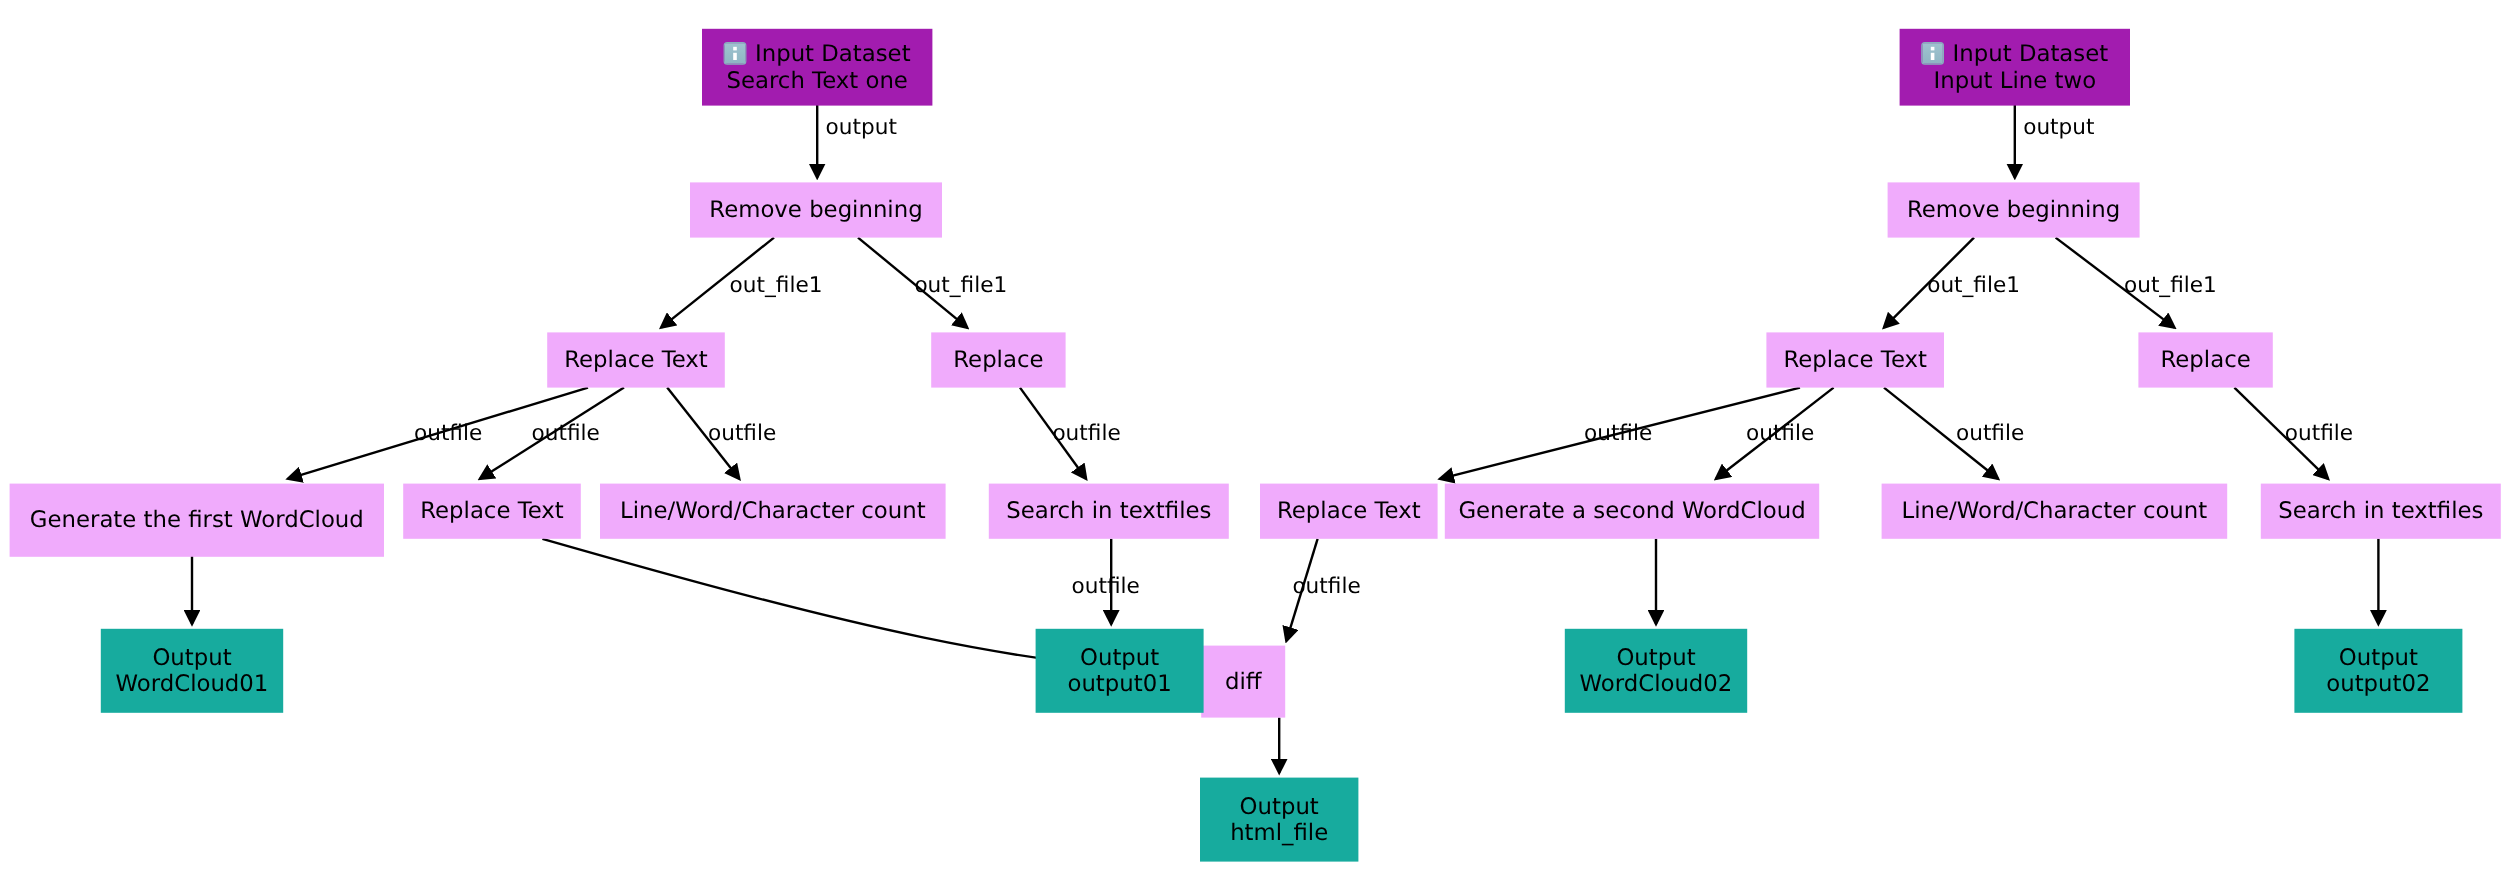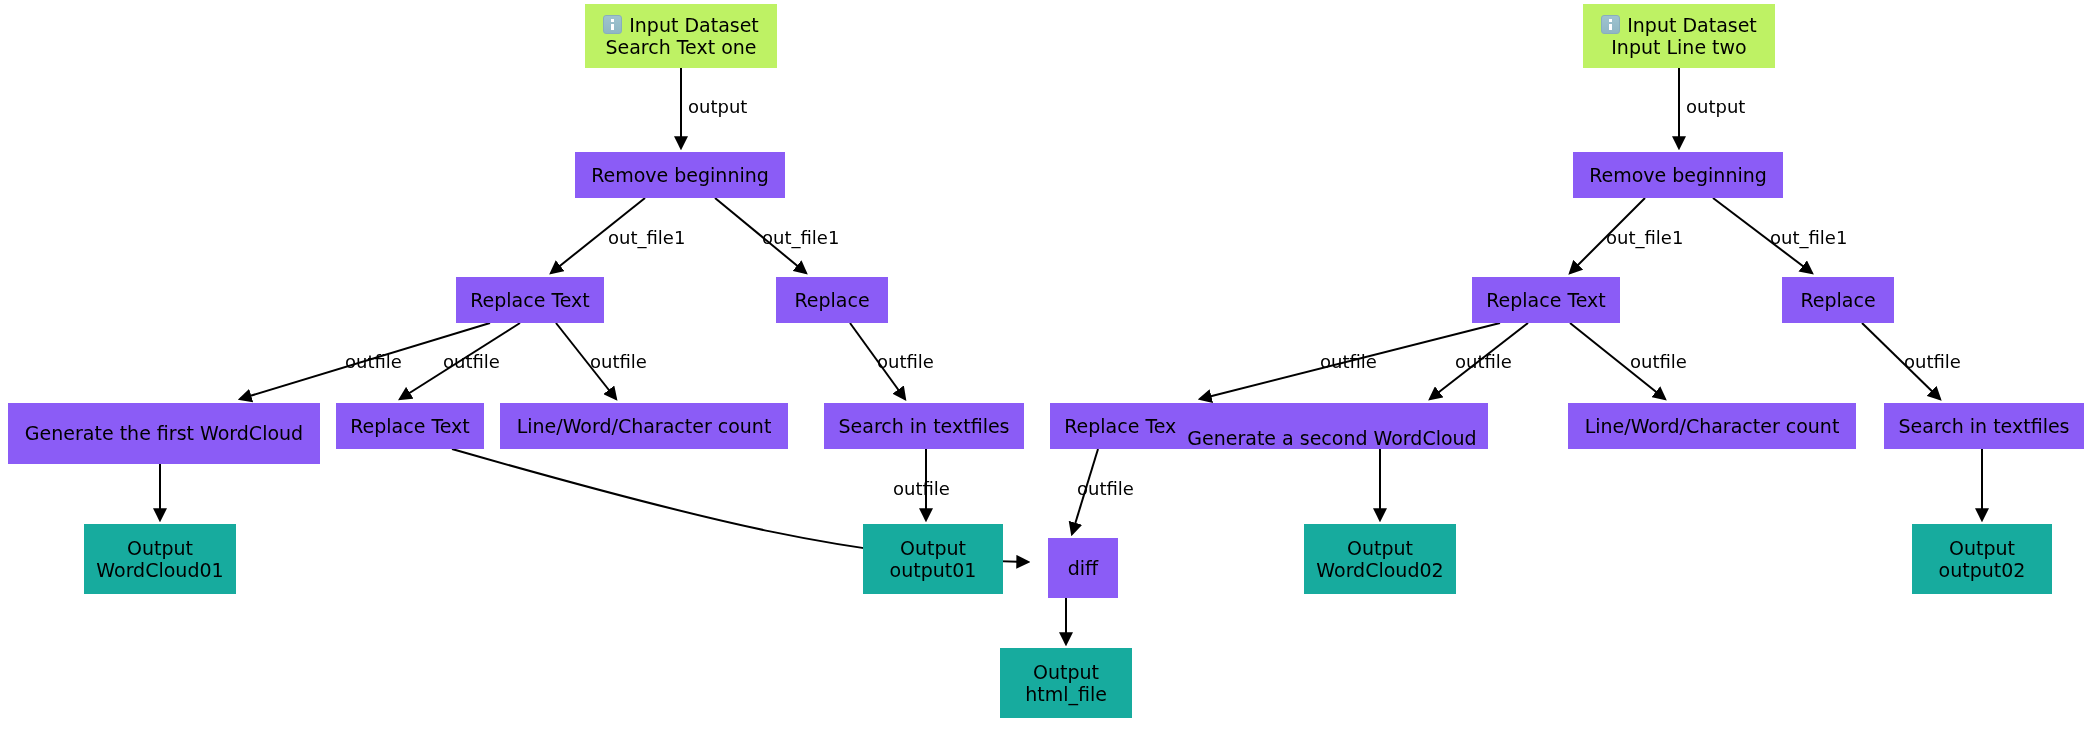--- a/index.html
+++ b/index.html
@@ -33,24 +33,25 @@
     align-items: center;
     justify-content: center;
     text-align: center;
     font-size: 19px;
     line-height: 1.18;
     color: #000000;
     white-space: nowrap;
     padding: 0 10px;
   }
   .node.input {
-    background: #bef264;
+    background: #a21caf;
+    margin-top: 20px;
   }
   .node.tool {
-    background: #8b5cf6;
+    background: #f0abfc;
   }
   .node.output {
     background: #17ab9e;
   }
   .node-line {
     display: block;
   }
   .node-title-row {
     display: flex;
     align-items: center;
@@ -168,30 +169,30 @@
       </div>
       <div class="node tool" style="left: 500px; top: 403px; width: 288px; height: 46px;">
         <span class="node-line">Line/Word/Character count</span>
       </div>
       <div class="node tool" style="left: 824px; top: 403px; width: 200px; height: 46px;">
         <span class="node-line">Search in textfiles</span>
       </div>
       <div class="node tool" style="left: 1050px; top: 403px; width: 148px; height: 46px;">
         <span class="node-line">Replace Text</span>
       </div>
-      <div class="node tool" style="left: 1176px; top: 403px; width: 312px; height: 46px; justify-content: flex-end;">
+      <div class="node tool" style="left: 1204px; top: 403px; width: 312px; height: 46px;">
         <span class="node-line">Generate a second WordCloud</span>
       </div>
       <div class="node tool" style="left: 1568px; top: 403px; width: 288px; height: 46px;">
         <span class="node-line">Line/Word/Character count</span>
       </div>
       <div class="node tool" style="left: 1884px; top: 403px; width: 200px; height: 46px;">
         <span class="node-line">Search in textfiles</span>
       </div>
-      <div class="node tool" style="left: 1048px; top: 538px; width: 70px; height: 60px;">
+      <div class="node tool" style="left: 1001px; top: 538px; width: 70px; height: 60px;">
         <span class="node-line">diff</span>
       </div>
       <div class="node output" style="left: 84px; top: 524px; width: 152px; height: 70px;">
         <span class="node-line">Output</span>
         <span class="node-line">WordCloud01</span>
       </div>
       <div class="node output" style="left: 863px; top: 524px; width: 140px; height: 70px;">
         <span class="node-line">Output</span>
         <span class="node-line">output01</span>
       </div>

